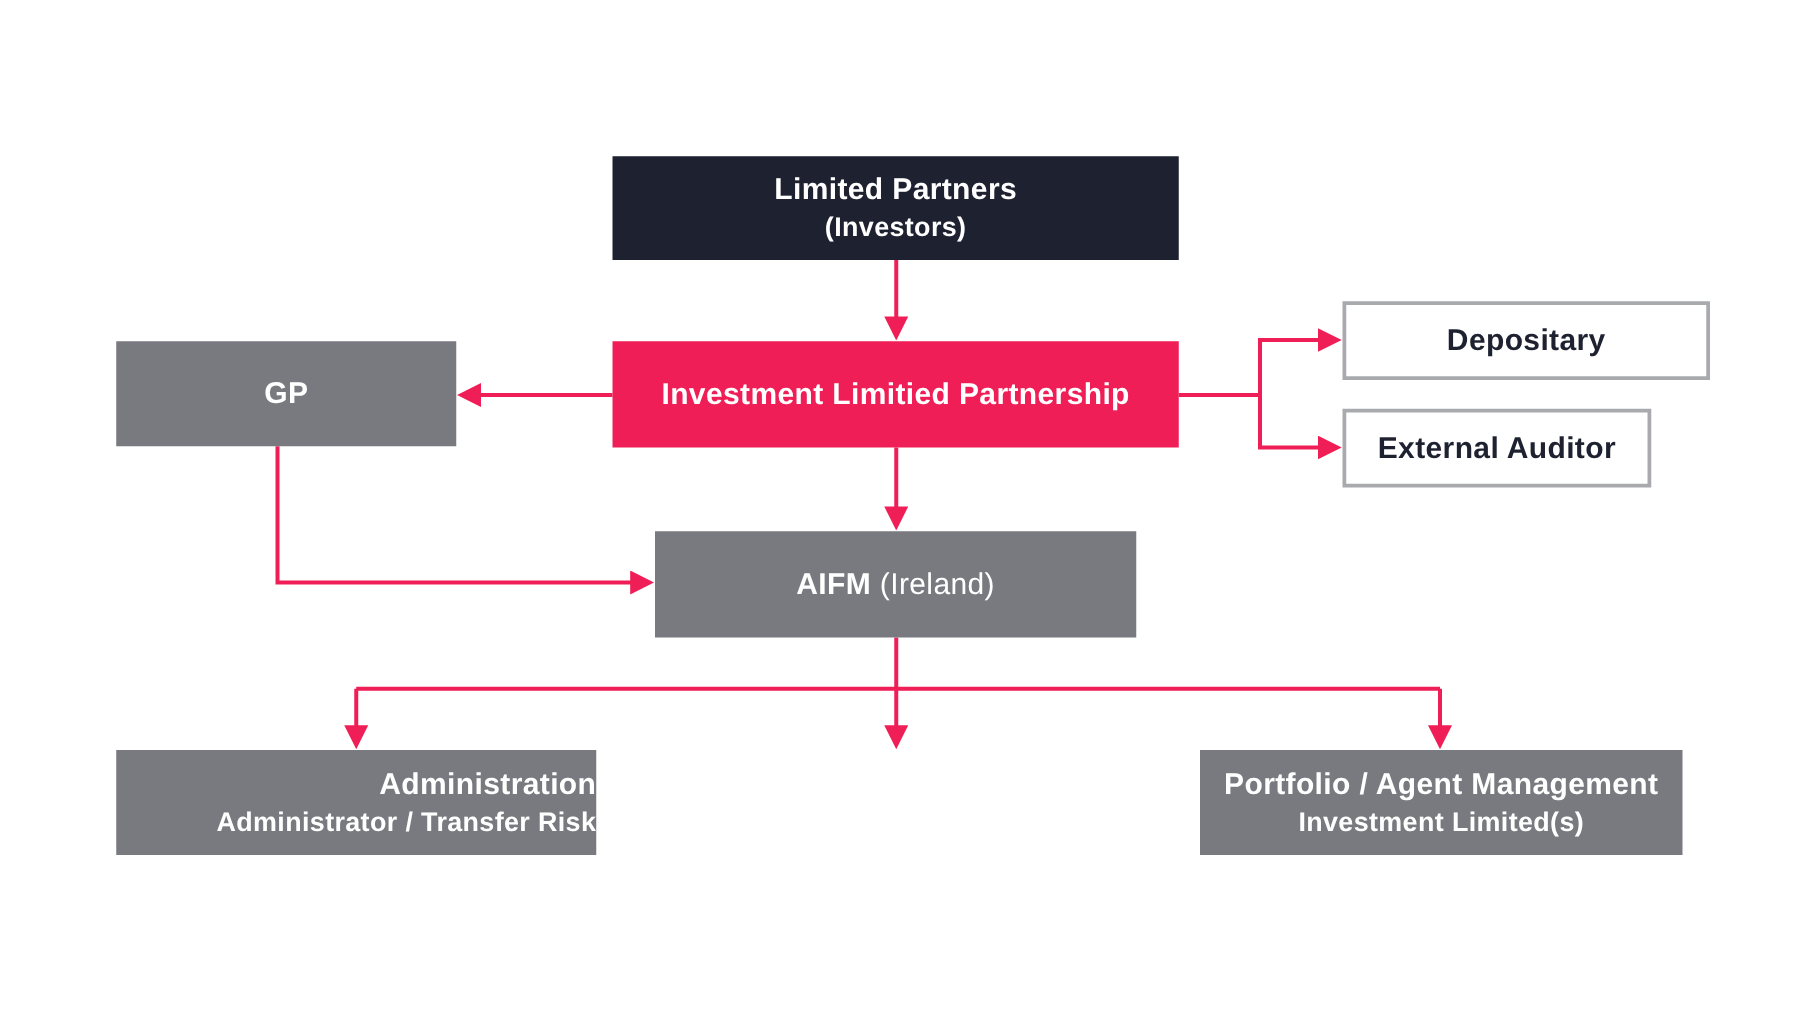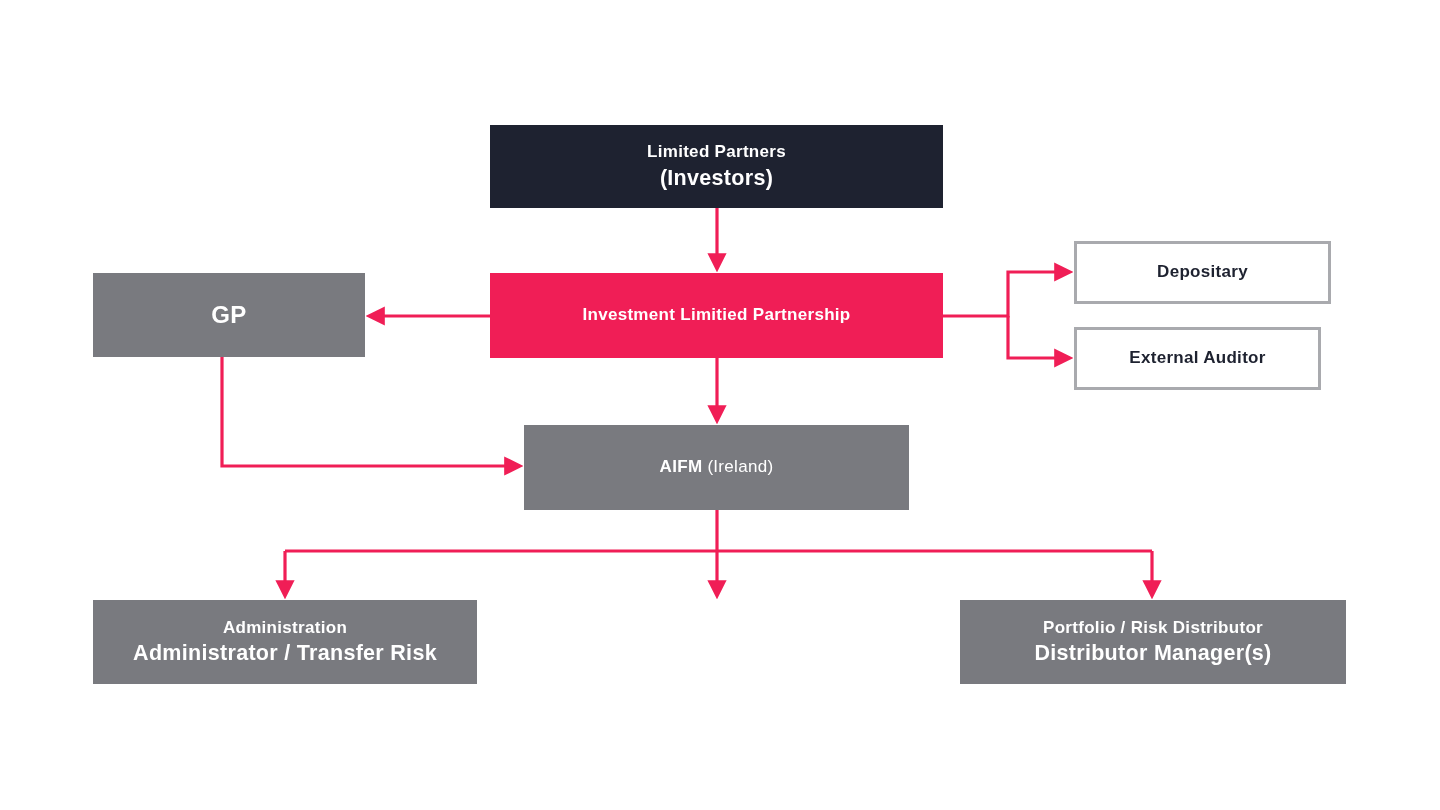--- a/index.html
+++ b/index.html
@@ -24,37 +24,37 @@
     position: absolute;
     display: flex;
     flex-direction: column;
     align-items: center;
     justify-content: center;
     text-align: center;
     letter-spacing: 0.3px;
     line-height: 1.32;
   }
 
-  .node .l1 { font-weight: 700; font-size: 17px; }
+  .node .l1 { font-weight: 700; font-size: 24px; }
   .node .l2 { font-weight: 700; font-size: 21.5px; }
 
   .node-dark  { background: #1E2230; color: #ffffff; }
   .node-pink  { background: #F01E56; color: #ffffff; }
   .node-gray  { background: #797A7F; color: #ffffff; }
   .node-white { background: #ffffff; color: #1E2230; border: 3px solid #A9AAAE; }
 
   
   #lp        { left: 490px;  top: 125px; width: 453px; height: 83px; }
   #ilp       { left: 490px;  top: 273px; width: 453px; height: 85px; }
   #gp        { left: 93px;   top: 273px; width: 272px; height: 84px; }
   #gp .l1    { font-size: 24px; }
-  #depositary{ left: 1074px; top: 241px; width: 257px; height: 63px; }
+  #depositary{ left: 1074px; top: 241px; width: 294px; height: 63px; }
   #auditor   { left: 1074px; top: 327px; width: 247px; height: 63px; }
   #aifm      { left: 524px;  top: 425px; width: 385px; height: 85px; }
-  #admin     { left: 93px;   top: 600px; width: 384px; height: 84px; }
+  #admin     { left: 93px;   top: 600px; width: 384px; height: 84px; align-items: flex-end; }
   #dist      { left: 527px;  top: 600px; width: 382px; height: 84px; }
   #port      { left: 960px;  top: 600px; width: 386px; height: 84px; }
 
   .aifm-rest { font-weight: 400; }
 </style>
 </head>
 <body>
 
 <div class="canvas">
 
@@ -110,17 +110,17 @@
     <span class="l1"><span>AIFM</span><span class="aifm-rest"> (Ireland)</span></span>
   </div>
 
   <div id="admin" class="node node-gray">
     <span class="l1">Administration</span>
     <span class="l2">Administrator / Transfer Risk</span>
   </div>
 
 
   <div id="port" class="node node-gray">
-    <span class="l1">Portfolio / Risk Distributor</span>
-    <span class="l2">Distributor Manager(s)</span>
+    <span class="l1">Portfolio / Agent Management</span>
+    <span class="l2">Investment Limited(s)</span>
   </div>
 
 </div>
 
 </body></html>

